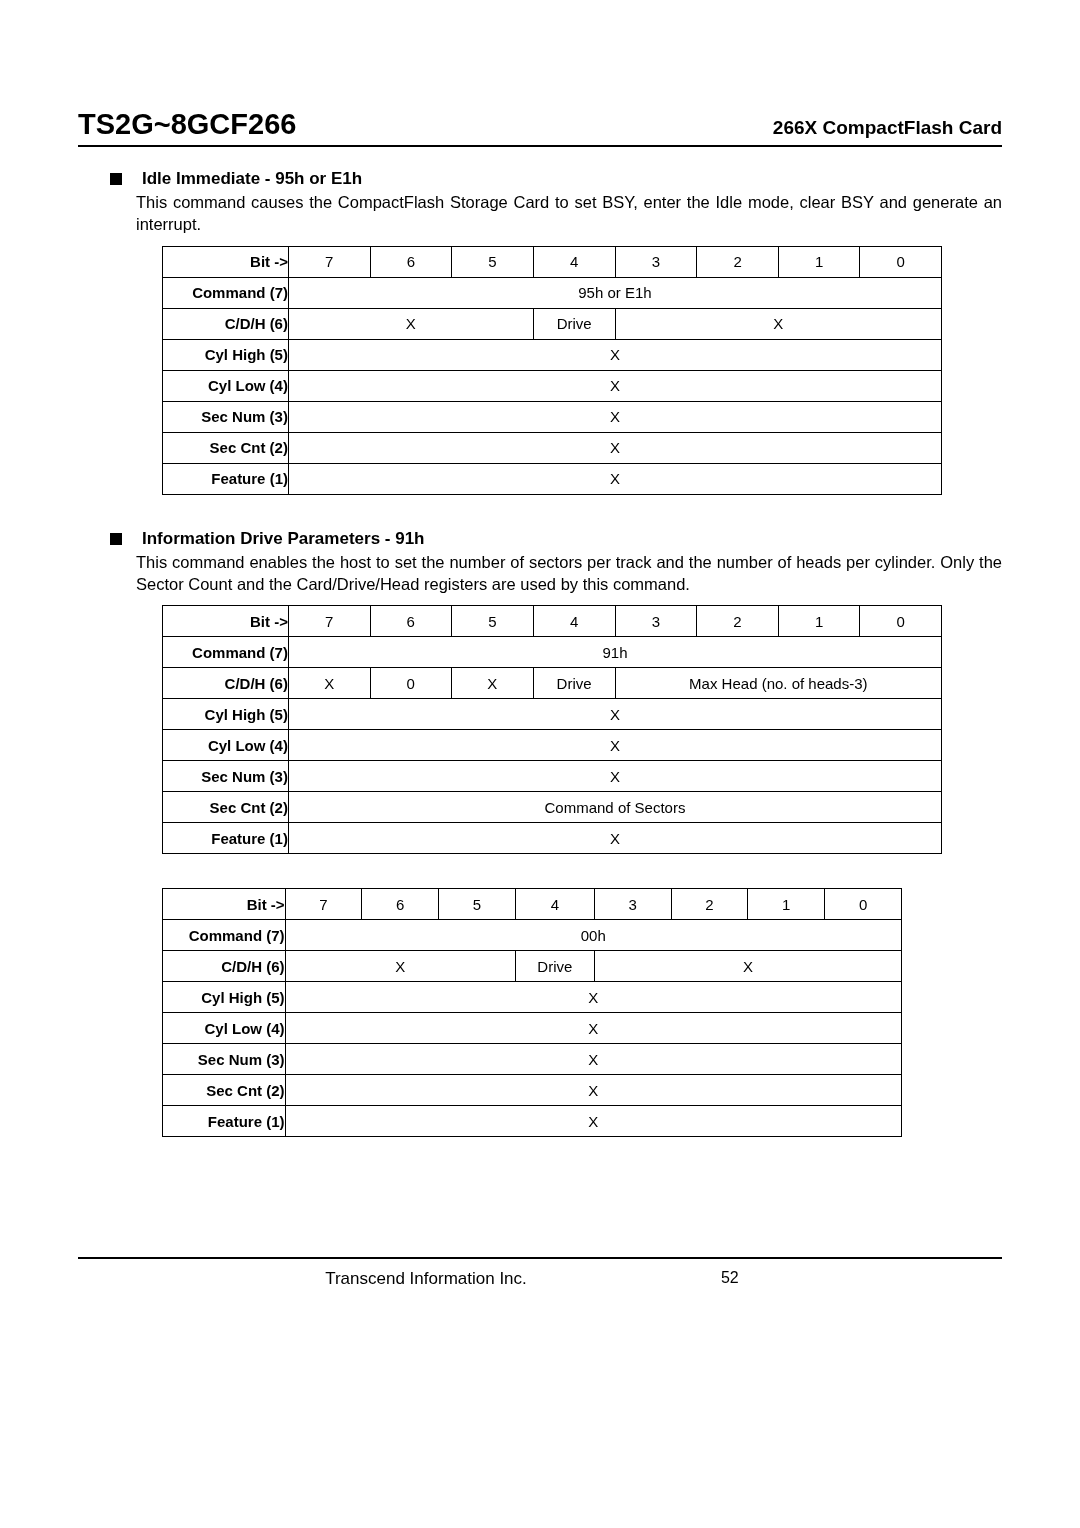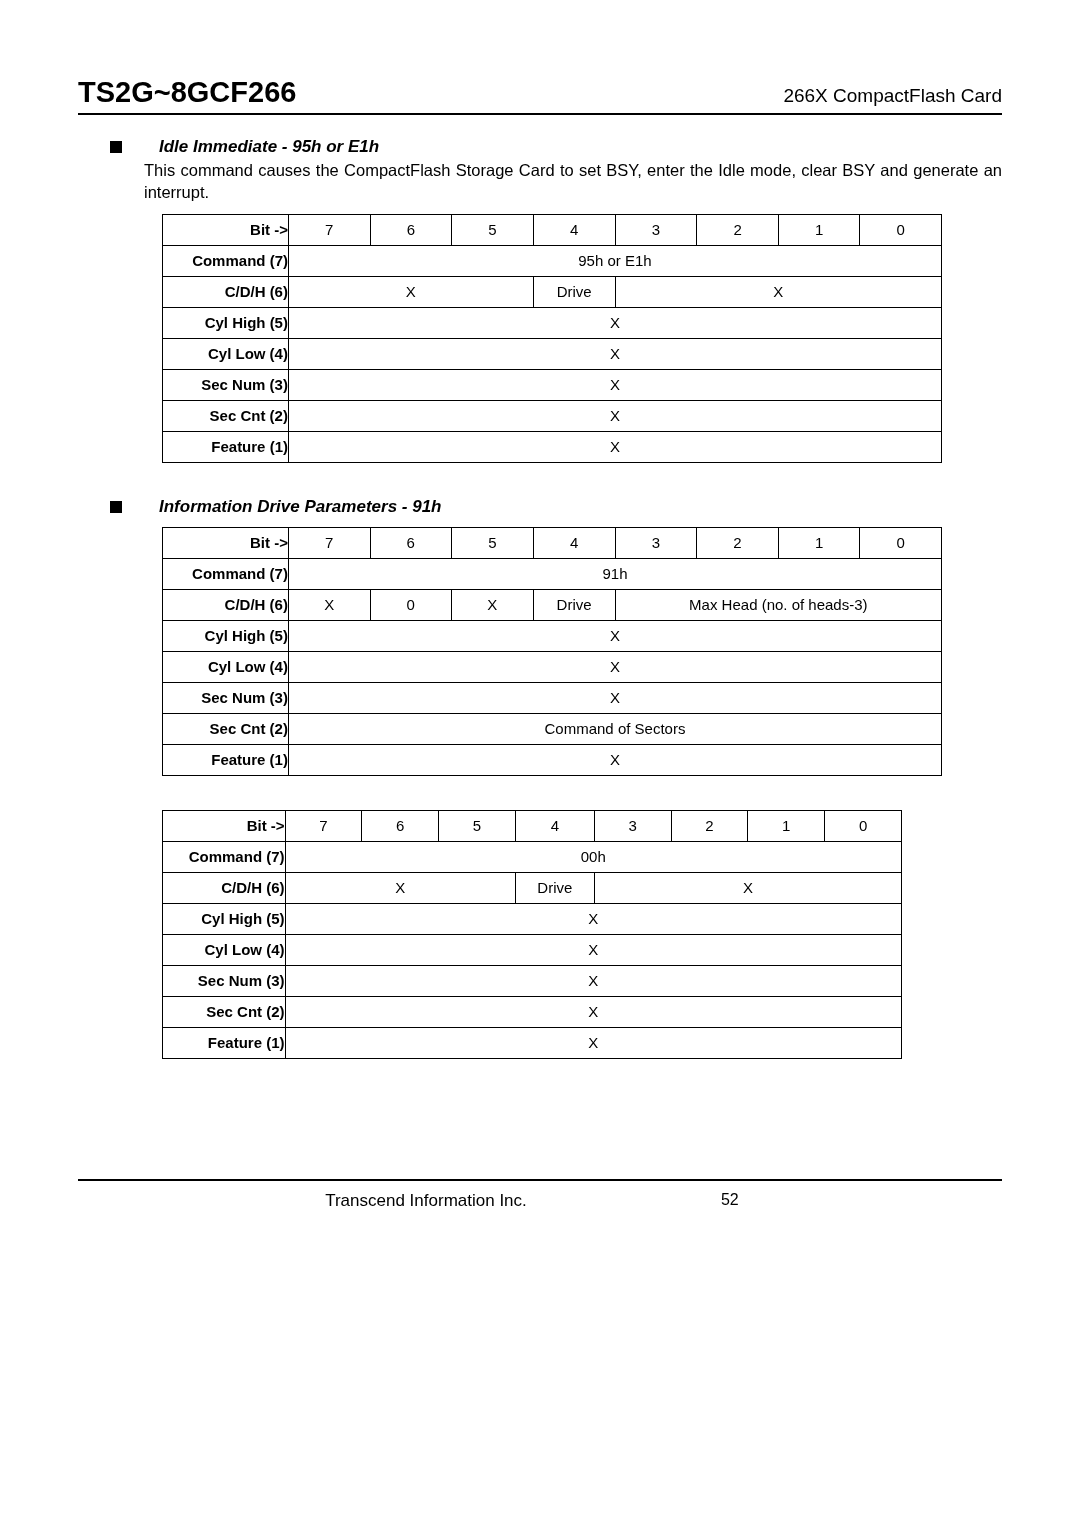--- a/index.html
+++ b/index.html
@@ -10,66 +10,66 @@
     color: #000;
     width: 1080px;
   }
   .page {
     padding: 76px 78px 40px 78px;
     box-sizing: border-box;
   }
   .product-title {
     font-size: 29px;
     font-weight: bold;
+    margin-top: 32px;
   }
   .header-row {
     display: flex;
     justify-content: space-between;
     align-items: baseline;
   }
   .card-title {
     font-size: 19px;
-    font-weight: normal;
+    font-weight: bold;
   }
   hr.thick {
     border: none;
     border-top: 2.5px solid #000;
     margin-top: 4px;
     margin-bottom: 22px;
   }
   hr.thick-bottom {
     border: none;
     border-top: 2.5px solid #000;
     margin-top: 120px;
     margin-bottom: 10px;
   }
   .section {
     margin-left: 32px;
     margin-bottom: 34px;
   }
   .sect-head {
     display: flex;
     align-items: flex-start;
-    gap: 37px;
-    font-style: italic;
+    gap: 20px;
   }
   .black-square {
     width: 12px;
     height: 12px;
     background: #000;
     flex: 0 0 12px;
     margin-top: 4px;
   }
   .sect-title {
     font-size: 17px;
     font-weight: bold;
   }
   .sect-body {
     font-size: 16.5px;
-    margin-left: 34px;
+    margin-left: 26px;
     line-height: 1.35;
     text-align: justify;
     margin-top: 2px;
   }
   table.reg-table {
     border-collapse: collapse;
     margin-top: 10px;
     margin-left: 52px;
     width: 780px;
     font-size: 15px;
@@ -164,20 +164,21 @@
       </tr>
     </tbody>
       </table>
   </div>
 
   <div class="section">
     <div class="sect-head">
       <span class="black-square"></span>
       <span class="sect-title">Information Drive Parameters - 91h</span>
     </div>
+    <div class="sect-body">This command enables the host to set the number of sectors per track and the number of heads per cylinder. Only the Sector Count and the Card/Drive/Head registers are used by this command.</div>
 
     <table class="reg-table">
       <tbody>
           <tr>
         <td class="rowhead">Bit -&gt;</td>
         <td class="bitcell">7</td>
         <td class="bitcell">6</td>
         <td class="bitcell">5</td>
         <td class="bitcell">4</td>
         <td class="bitcell">3</td>

